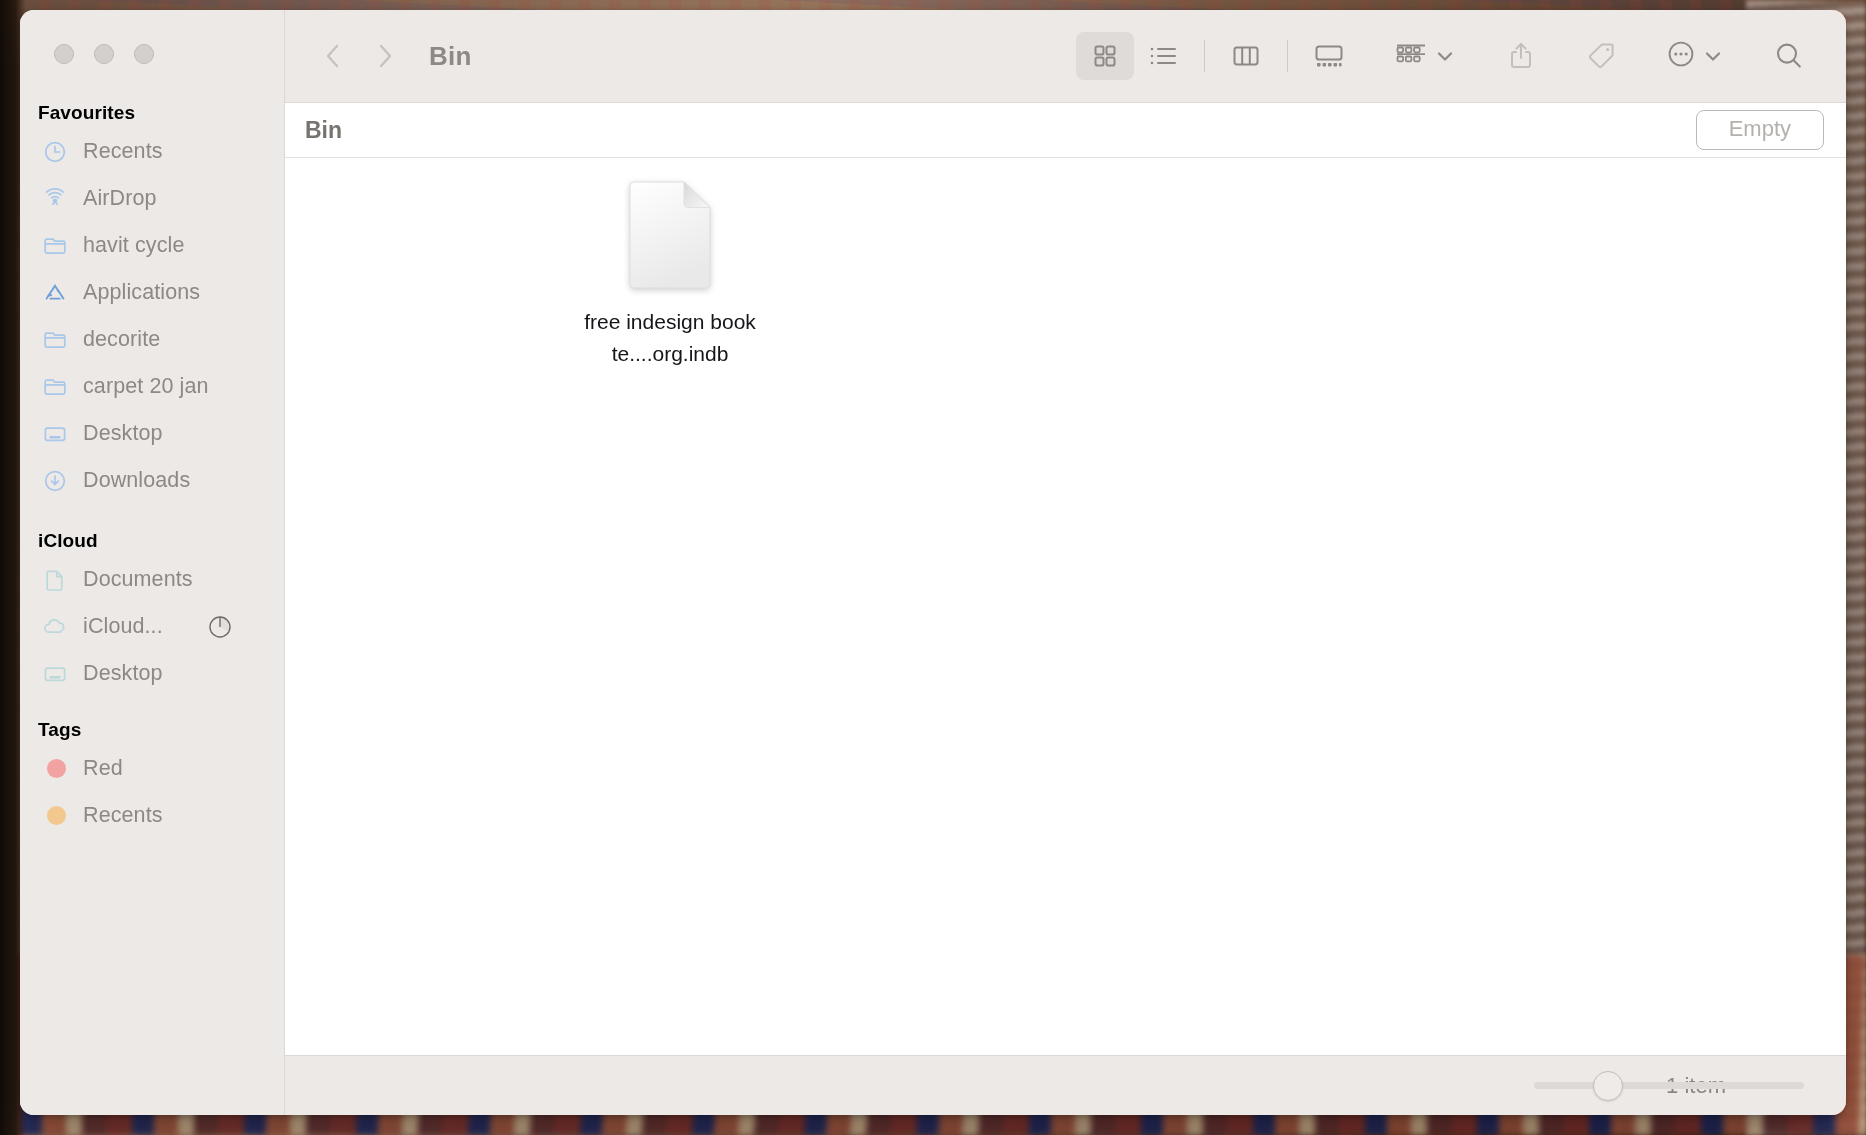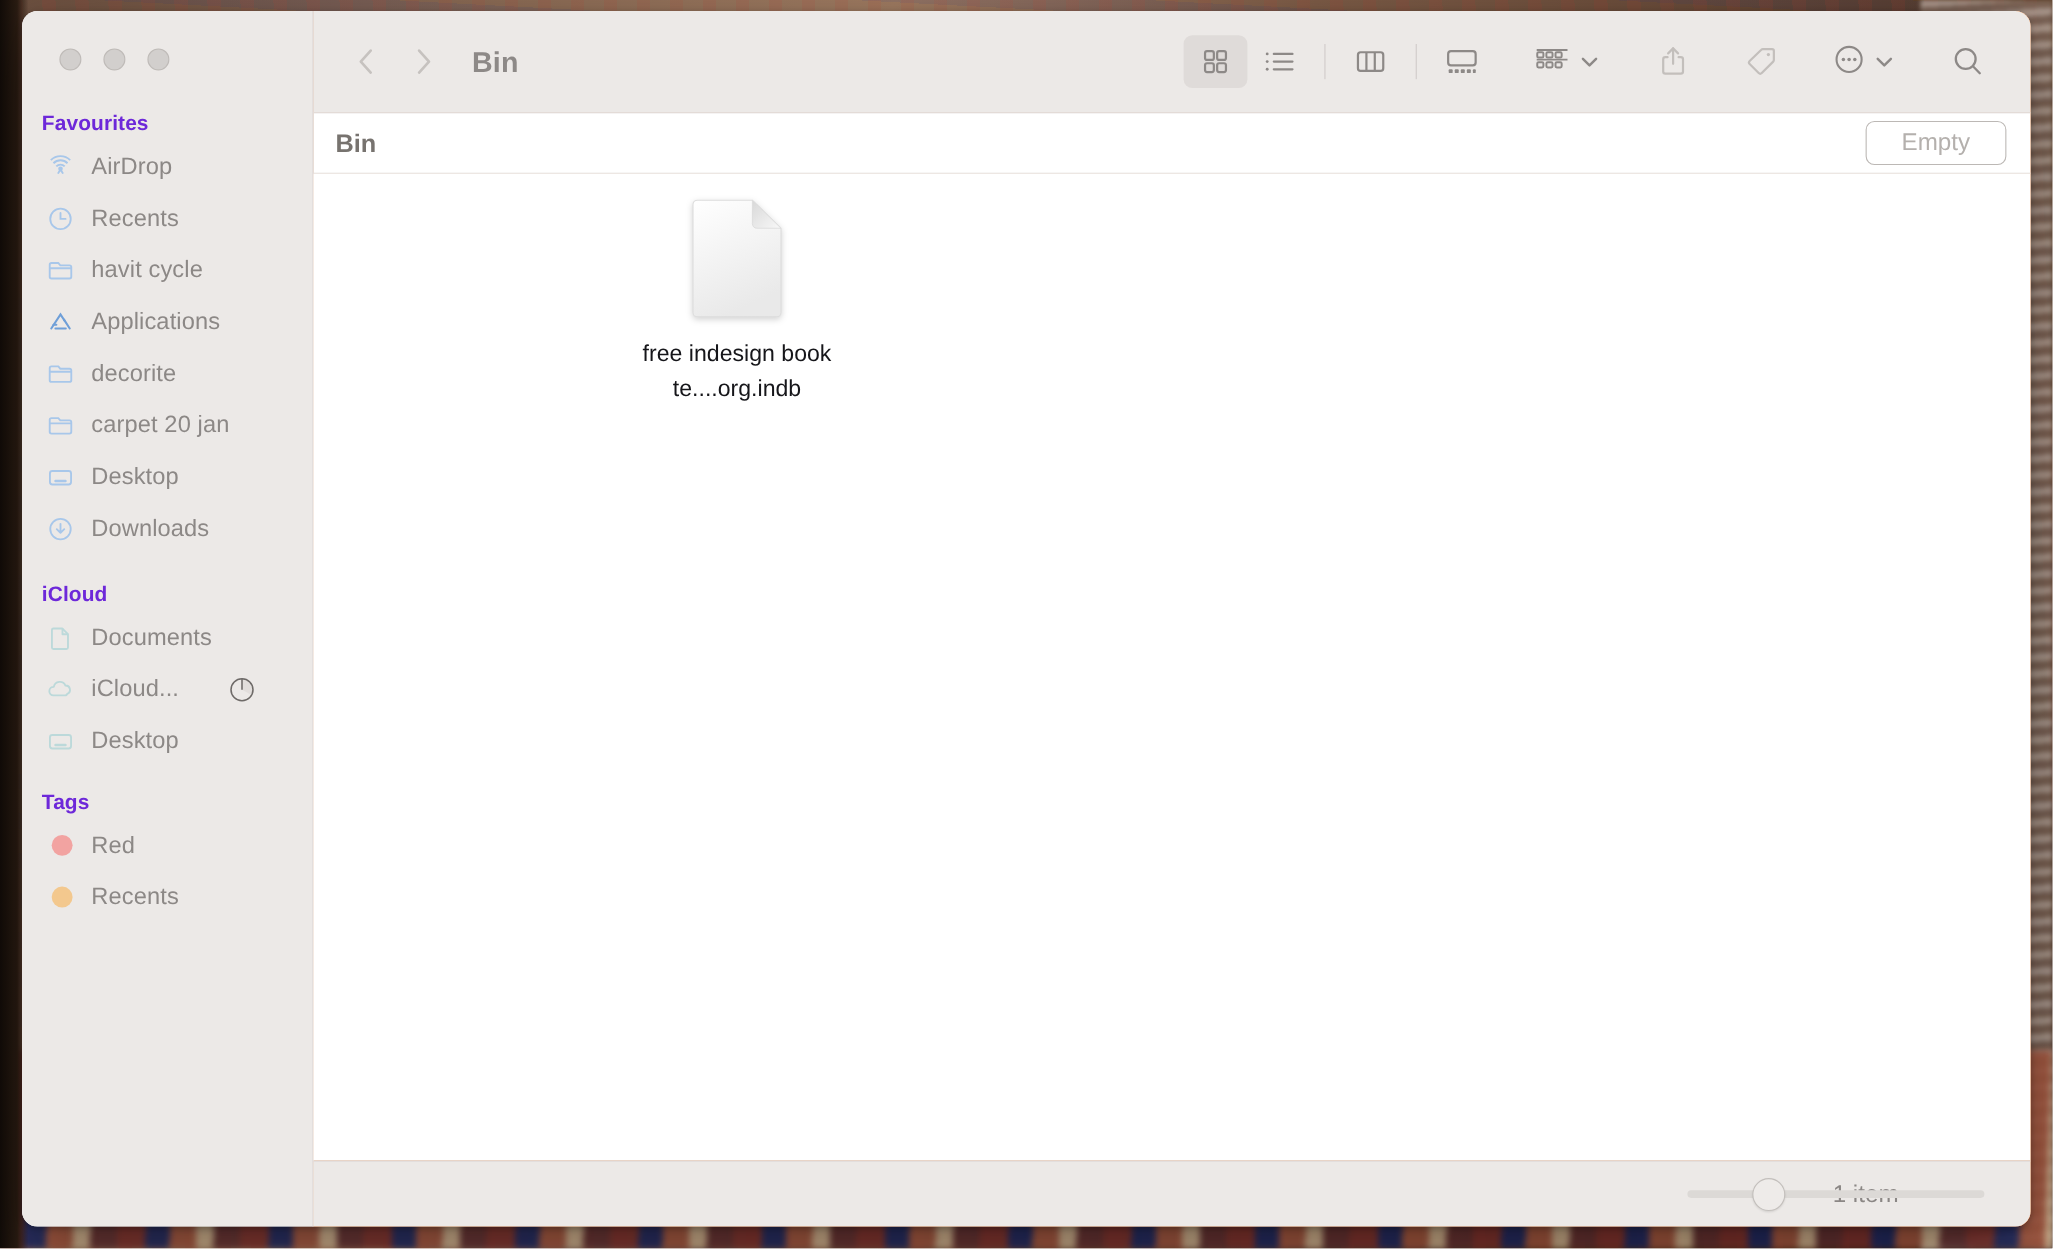--- a/index.html
+++ b/index.html
@@ -107,21 +107,21 @@
   .tl-dot {
     width: 20px; height: 20px;
     border-radius: 50%;
     background: #d2cfcd;
     border: 1px solid #bfbbb8;
   }
 
   .sb-section-title {
     font-size: 19px;
     font-weight: bold;
-    color: #6d28d9;
+    color: #000000;
     padding: 0 0 4px 18px;
     letter-spacing: .1px;
   }
   .sb-group { margin-bottom: 22px; }
   .sb-group.first { margin-bottom: 26px; }
 
   .sb-item {
     height: 47px;
     display: flex;
     align-items: center;
@@ -333,38 +333,38 @@
           <div class="tl-dot"></div>
           <div class="tl-dot"></div>
         </div>
 
         <div class="sb-group first">
           <div class="sb-section-title">Favourites</div>
 
           <div class="sb-item">
             <span class="sb-icon">
               <svg width="26" height="26" viewBox="0 0 26 26" fill="none" stroke="#a8c7ea" stroke-width="1.7">
+                <circle cx="13" cy="13" r="9.3"></circle>
+                <path d="M13 7.6V13h4.6" stroke-linecap="round"></path>
+              </svg>
+            </span>
+            <span class="sb-label">Recents</span>
+          </div>
+
+          <div class="sb-item">
+            <span class="sb-icon">
+              <svg width="26" height="26" viewBox="0 0 26 26" fill="none" stroke="#a8c7ea" stroke-width="1.7">
                 <circle cx="13" cy="14.5" r="2.1" fill="#a8c7ea" stroke="none"></circle>
                 <path d="M9.2 12.3a5.2 5.2 0 0 1 7.6 0"></path>
                 <path d="M6.6 9.4a8.9 8.9 0 0 1 12.8 0"></path>
                 <path d="M4.2 6.6a12.4 12.4 0 0 1 17.6 0"></path>
                 <path d="M11 18.2l2-3.2 2 3.2" stroke-linecap="round"></path>
               </svg>
             </span>
             <span class="sb-label">AirDrop</span>
-          </div>
-
-          <div class="sb-item">
-            <span class="sb-icon">
-              <svg width="26" height="26" viewBox="0 0 26 26" fill="none" stroke="#a8c7ea" stroke-width="1.7">
-                <circle cx="13" cy="13" r="9.3"></circle>
-                <path d="M13 7.6V13h4.6" stroke-linecap="round"></path>
-              </svg>
-            </span>
-            <span class="sb-label">Recents</span>
           </div>
 
           <div class="sb-item">
             <span class="sb-icon">
               <svg width="26" height="26" viewBox="0 0 26 26" fill="none" stroke="#a8c7ea" stroke-width="1.7">
                 <path d="M3.2 8.2v10.4a1.6 1.6 0 0 0 1.6 1.6h16.4a1.6 1.6 0 0 0 1.6-1.6V9.8a1.6 1.6 0 0 0-1.6-1.6h-8.4l-1.8-2.1H4.8A1.6 1.6 0 0 0 3.2 7.7z"></path>
                 <path d="M3.2 10.9h19.6"></path>
               </svg>
             </span>
             <span class="sb-label">havit cycle</span>

